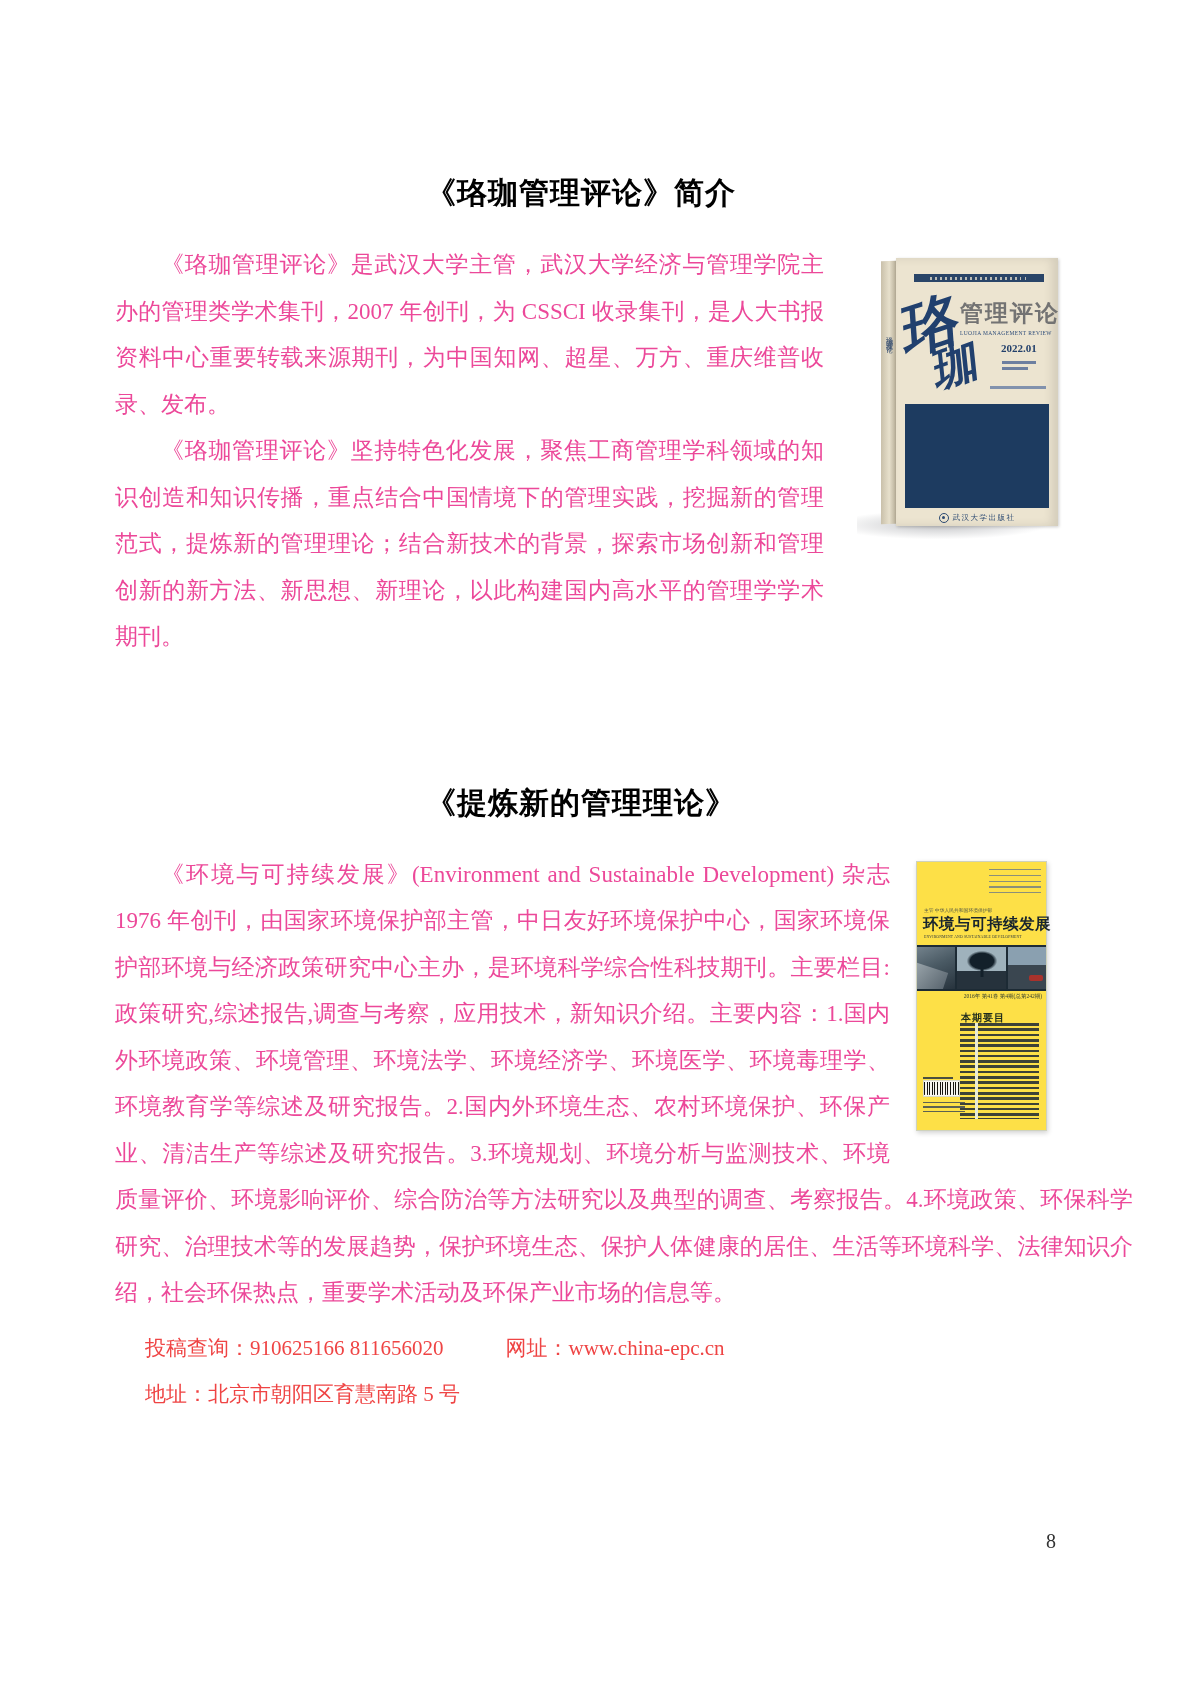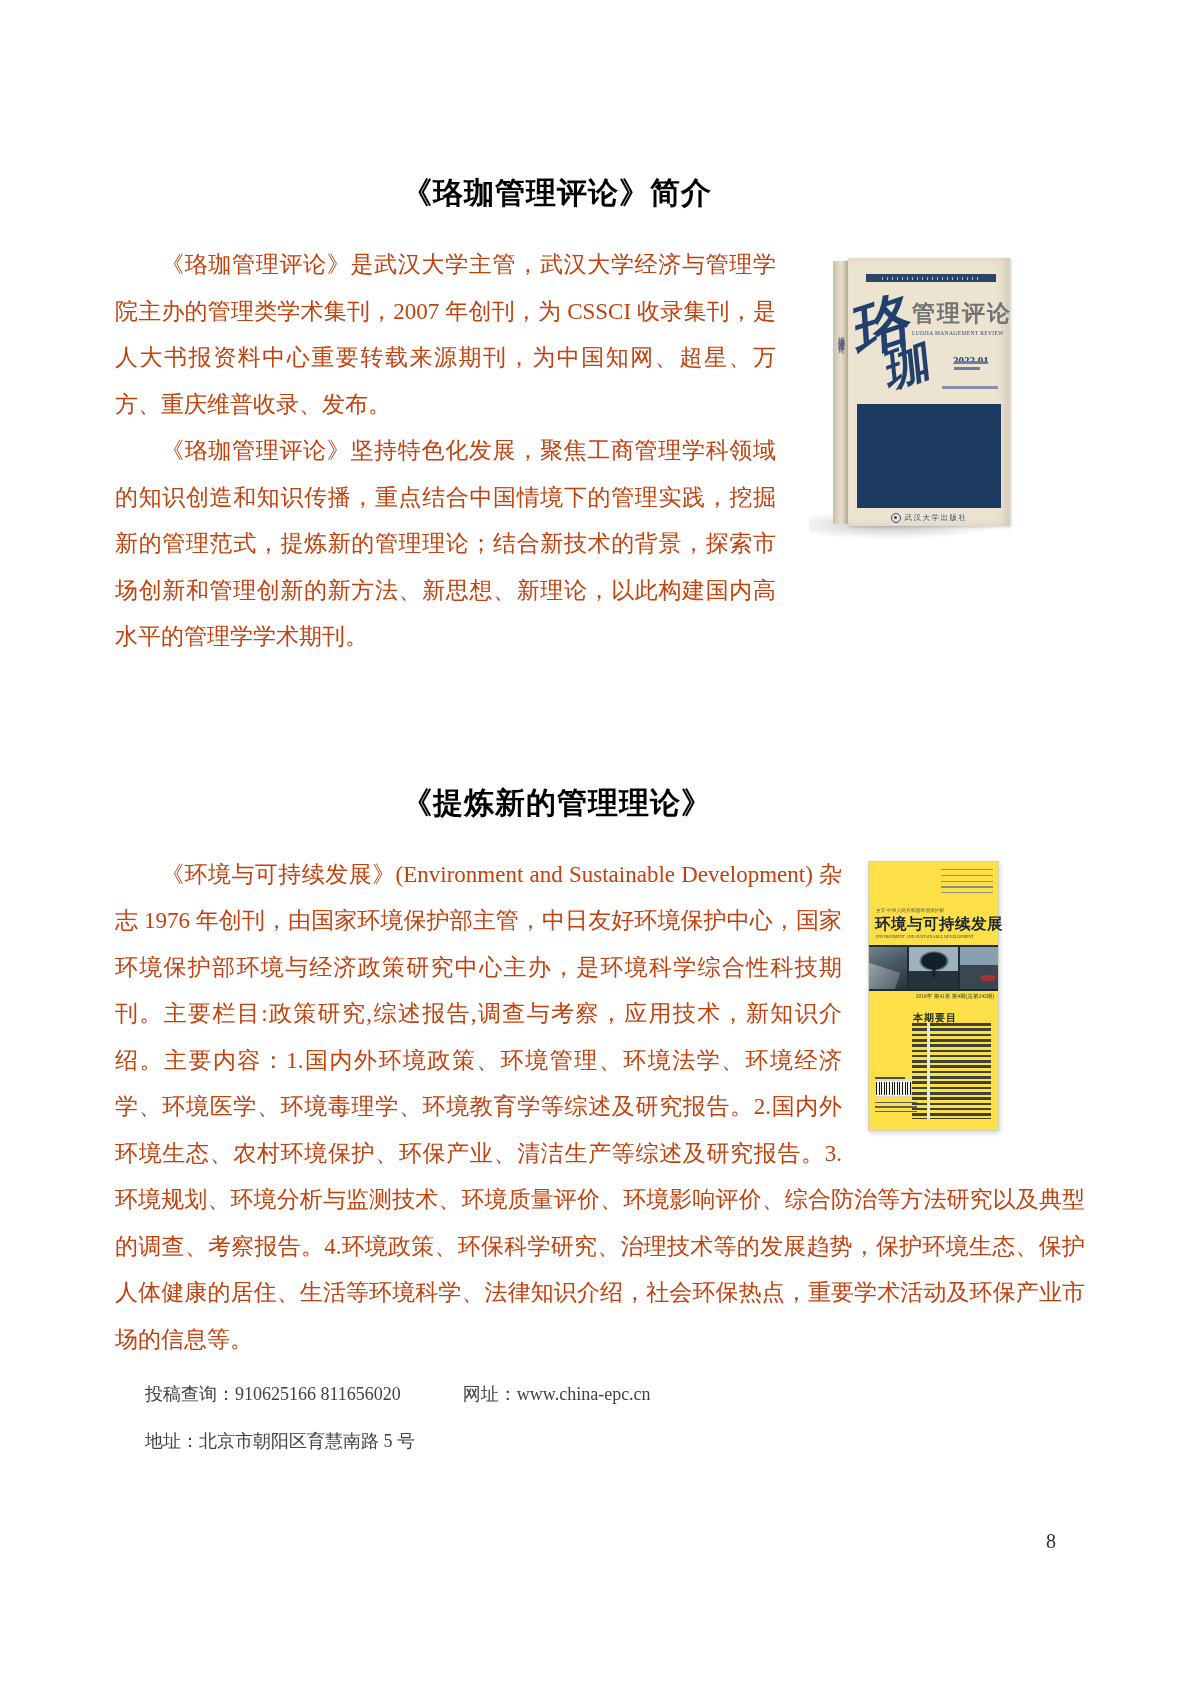--- a/index.html
+++ b/index.html
@@ -1,34 +1,34 @@
 <!DOCTYPE html>
 <html><head>
 <meta charset="utf-8">
 <style>
   html,body{margin:0;padding:0;background:#ffffff;}
   body{
     width:1191px;height:1684px;position:relative;overflow:hidden;
     font-family:"Liberation Serif","DejaVu Serif",serif;color:#141414;
     -webkit-font-smoothing:antialiased;
   }
-  .page{padding:170px 106px 0 115px;}
+  .page{padding:170px 58px 0 115px;}
   section{display:block;}
   h1.doc-title{
     font-size:30px;font-weight:bold;line-height:46px;margin:0 86px 0 0;
     text-align:center;letter-spacing:1px;color:#000;
   }
   h1.t2{margin-top:119px;}
   p.body{
     font-size:23px;line-height:46.5px;margin:0;text-align:justify;
-    text-indent:46px;color:#c2410c;
+    text-indent:46px;color:#ec4899;
   }
   p.first{margin-top:26px;}
   p.contact{
-    font-size:18px;line-height:46.5px;margin:0;text-indent:30px;color:#404040;
+    font-size:21px;line-height:46.5px;margin:0;text-indent:30px;color:#ef4444;
     white-space:nowrap;
   }
   p.contact.gap{margin-top:8px;}
   .gap2{display:inline-block;width:62px;}
 
   
   .float1{float:right;width:285px;height:278px;margin:42px 0 60px 24px;}
   .float2{float:right;width:225px;height:270px;margin:35px 0 36px 18px;}
 
   
@@ -46,21 +46,21 @@
     background-image:repeating-linear-gradient(to right, rgba(236,228,208,.75) 0 1.5px, transparent 1.5px 5px);
     background-size:75% 3px;background-position:center;background-repeat:no-repeat;}
   .cv1-callig{position:absolute;left:2px;top:34px;width:92px;height:116px;
     color:#21406e;font-style:italic;font-weight:bold;transform:rotate(-6deg);}
   .cv1-callig .g1{position:absolute;left:2px;top:-6px;font-size:58px;transform:rotate(-12deg);}
   .cv1-callig .g2{position:absolute;left:30px;top:44px;font-size:46px;transform:rotate(-14deg);}
   .cv1-title{position:absolute;left:64px;top:40px;font-size:23px;font-weight:bold;
     color:#737373;letter-spacing:2px;white-space:nowrap;}
   .cv1-sub{position:absolute;left:64px;top:72px;font-size:6px;color:#2e4d7a;
     transform:scale(.92);transform-origin:left top;white-space:nowrap;letter-spacing:.4px;}
-  .cv1-issue{position:absolute;left:105px;top:96px;font-size:11px;font-weight:bold;color:#23406b;}
+  .cv1-issue{position:absolute;left:105px;top:84px;font-size:11px;font-weight:bold;color:#23406b;}
   .cv1-issue-b1,.cv1-issue-b2{position:absolute;left:106px;height:2.5px;background:#6d7fa0;}
   .cv1-issue-b1{top:103px;width:34px;}
   .cv1-issue-b2{top:109px;width:26px;}
   .cv1-orgbar{position:absolute;left:94px;top:128px;width:56px;height:3px;background:#8292ad;}
   .cv1-navybox{position:absolute;left:9px;top:146px;width:144px;height:104px;background:#1d3b60;}
   .cv1-pub{position:absolute;left:0;bottom:3px;width:100%;display:flex;align-items:flex-end;
     justify-content:center;gap:4px;}
   .cv1-pub-circle{width:10px;height:10px;border:1.5px solid #2c4a72;border-radius:50%;
     box-sizing:border-box;position:relative;}
   .cv1-pub-circle::after{content:"";position:absolute;left:2px;top:2px;width:3px;height:3px;

